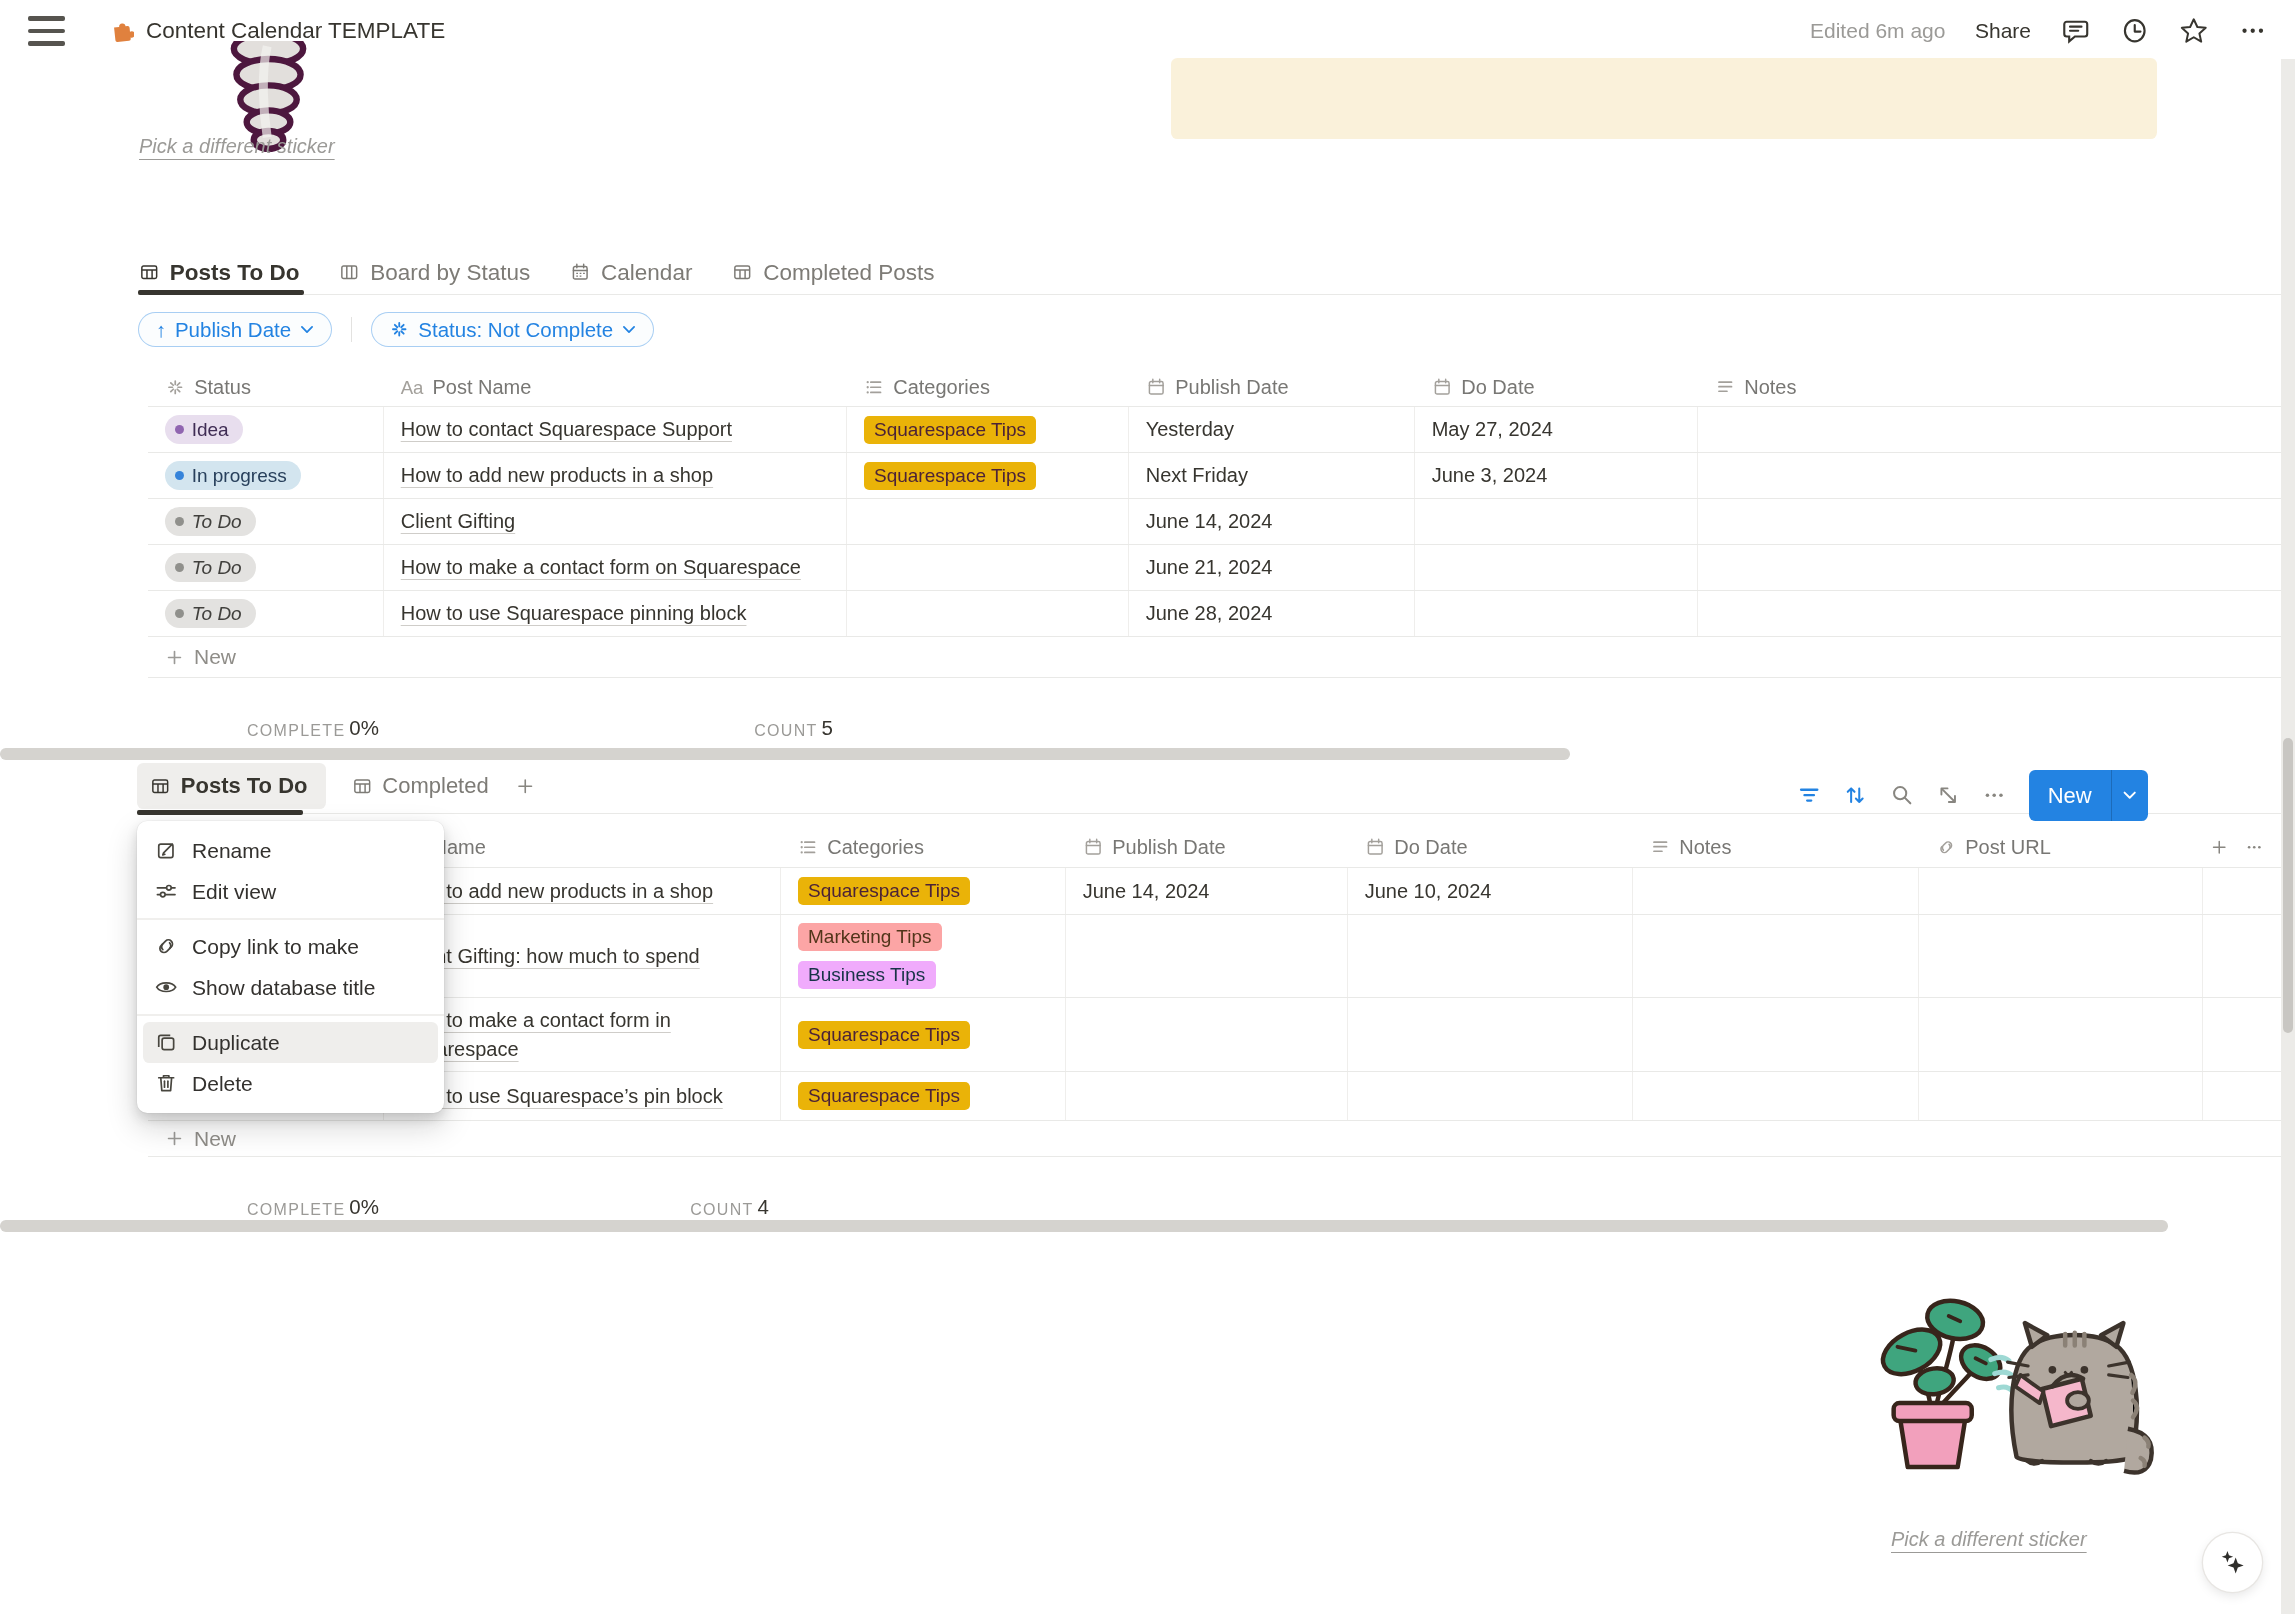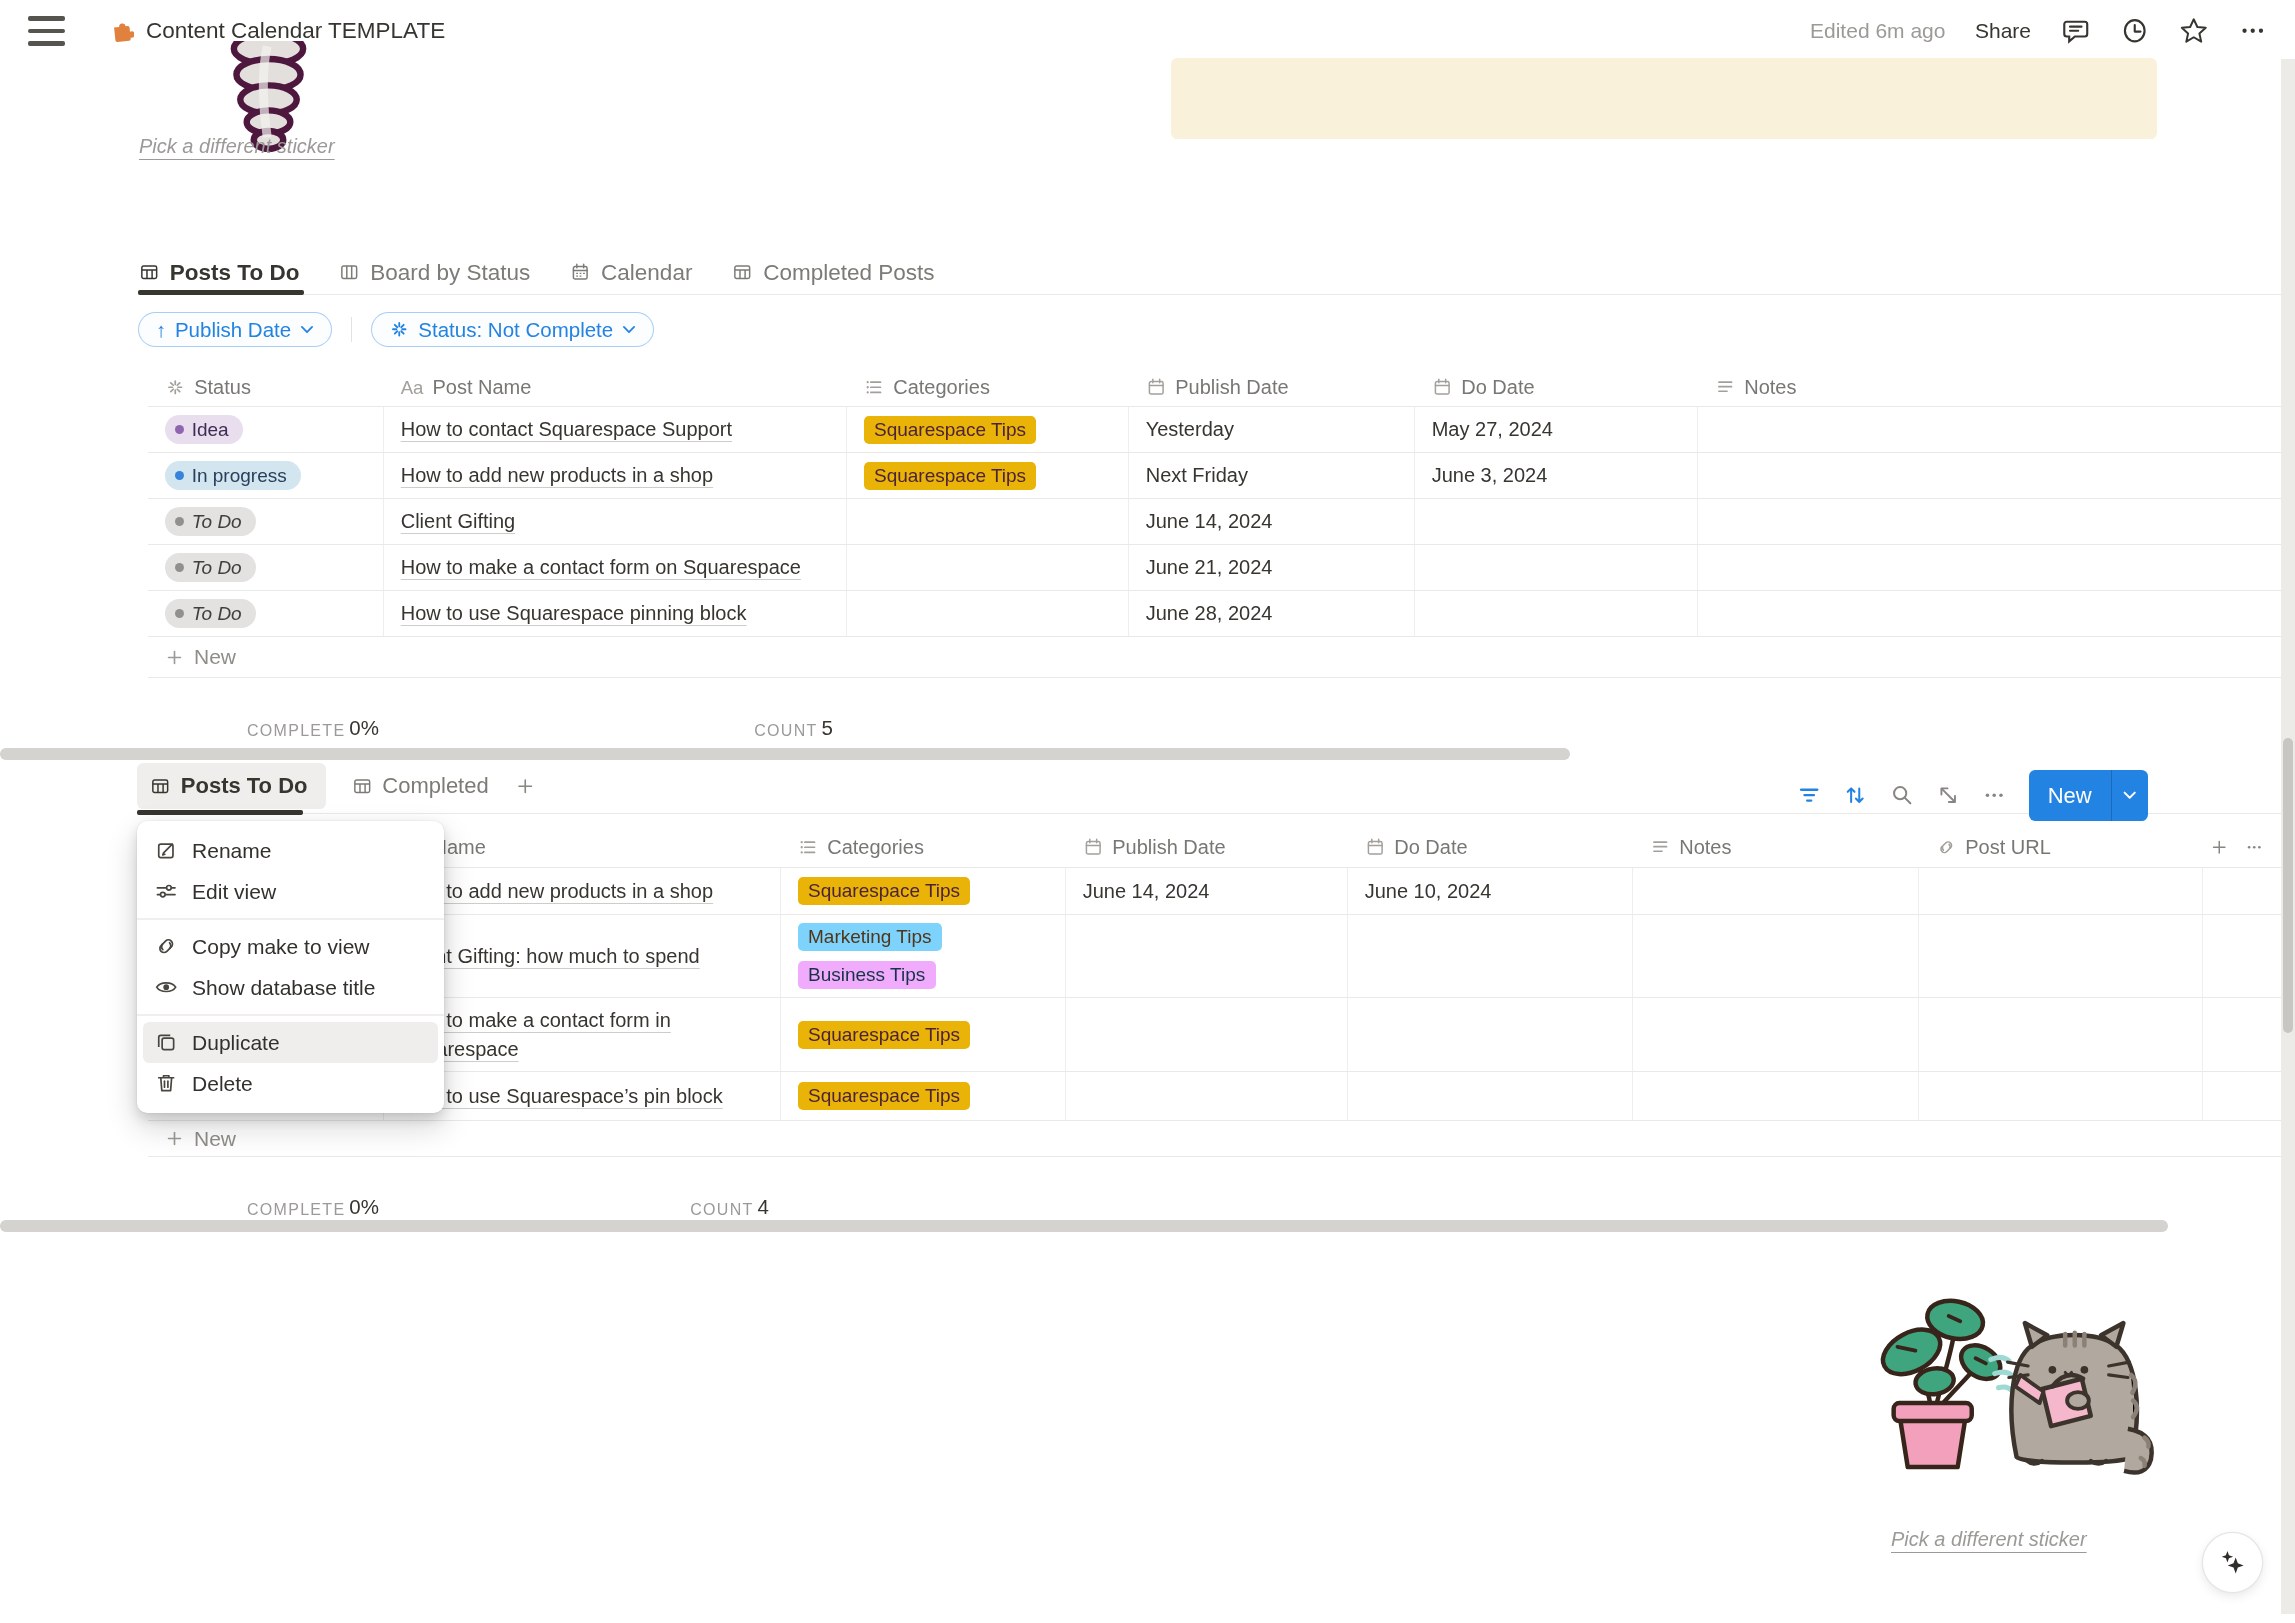--- a/index.html
+++ b/index.html
@@ -73,21 +73,21 @@
 
   
   .pill{display:inline-flex;align-items:center;gap:7.7px;height:29.5px;border-radius:15.4px;padding:0 14px 0 10.3px;
         font-size:19px;white-space:nowrap;}
   .pill .dot{width:9px;height:9px;border-radius:50%;}
   .st-idea{background:#E8DEEE;color:#3F2C54;}  .st-idea .dot{background:#9065B0;}
   .st-prog{background:#D3E5EF;color:#28405C;}  .st-prog .dot{background:#3583DA;}
   .st-todo{background:#E3E2E0;color:#41403D;font-style:italic;}  .st-todo .dot{background:#90908C;}
   .tag{display:inline-flex;align-items:center;height:28px;border-radius:5.1px;padding:0 10.3px;font-size:19px;white-space:nowrap;}
   .tag-pink{background:#eab308;color:#4C2337;}
-  .tag-yellow{background:#7dd3fc;color:#51351A;}
+  .tag-yellow{background:#fca5a5;color:#51351A;}
   .tag-blue{background:#f0abfc;color:#183347;}
   .tagcol{flex-direction:column;align-items:flex-start;justify-content:center;gap:10.3px;}
 
   
   .tabs2{position:absolute;left:137px;top:763px;display:flex;align-items:center;gap:26px;font-size:22px;z-index:1;}
   .tab2-active{background:#EFEEEC;border-radius:6.4px;height:46px;display:flex;align-items:center;gap:10.3px;
                padding:0 18px 0 13px;font-weight:700;color:#37352F;cursor:pointer;}
   .tab2{color:#7D7B76;display:flex;align-items:center;gap:10.3px;cursor:pointer;}
   .tabs2-underline{position:absolute;left:137px;top:810px;width:166px;height:5.1px;background:#37352F;border-radius:1.9px;z-index:2;}
   .tabs2-divider{position:absolute;left:137px;top:813px;width:2151px;height:1.3px;background:#E9E9E7;}
@@ -644,21 +644,21 @@
       <span>Edit view</span>
     </div>
     <div class="mdiv"></div>
     <div class="mi">
       <svg class="ic" viewBox="0 0 36 36">
           <g fill="none" stroke="#48463F" stroke-width="2.6" stroke-linecap="round">
             <path d="M13 23 a6 6 0 0 1 0 -8.5 l4 -4 a6 6 0 0 1 8.5 8.5 l-2 2"></path>
             <path d="M23 13 a6 6 0 0 1 0 8.5 l-4 4 a6 6 0 0 1 -8.5 -8.5 l2 -2"></path>
           </g>
         </svg>
-      <span>Copy make to view</span>
+      <span>Copy link to make</span>
     </div>
     <div class="mi">
       <svg class="ic" viewBox="0 0 36 36">
           <path d="M4 18 C9 9.5 27 9.5 32 18 C27 26.5 9 26.5 4 18 Z" fill="none" stroke="#48463F" stroke-width="2.5"></path>
           <circle cx="18" cy="18" r="4.2" fill="#48463F"></circle>
         </svg>
       <span>Show database title</span>
     </div>
     <div class="mdiv"></div>
     <div class="mi hl">

